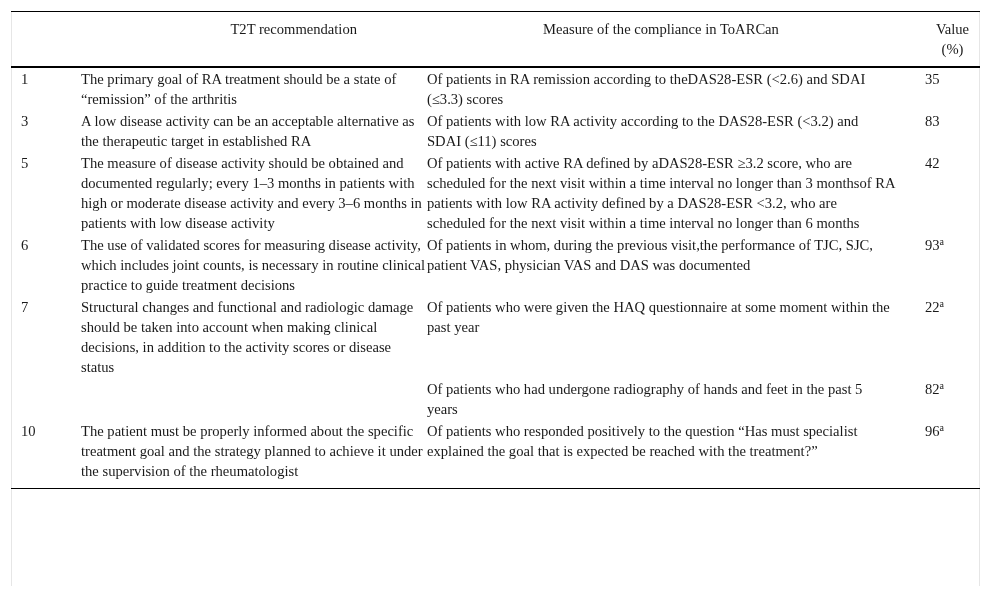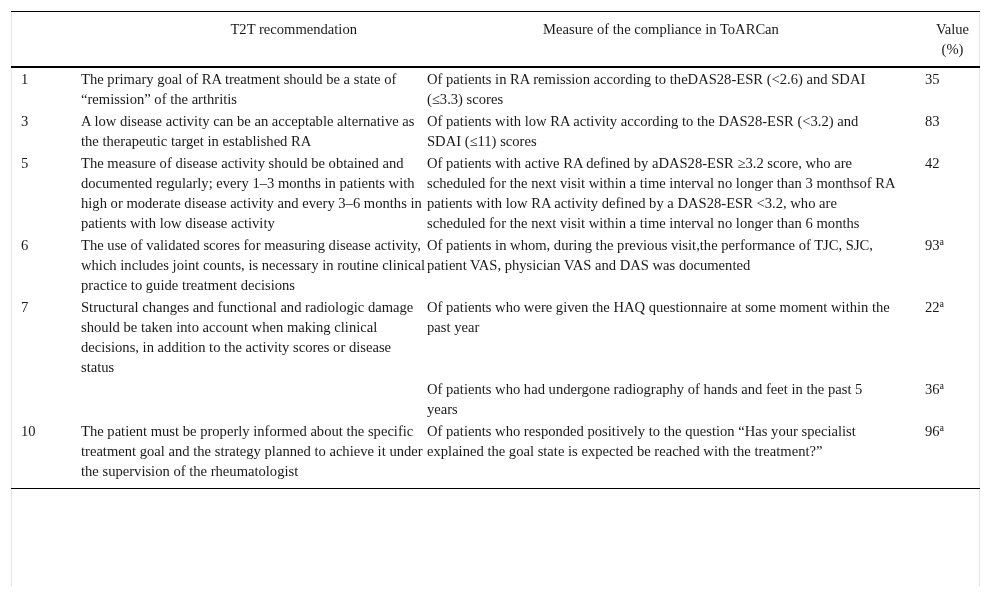--- a/index.html
+++ b/index.html
@@ -113,22 +113,22 @@
     <tr>
       <td class="num">7</td>
       <td class="rec">Structural changes and functional and radiologic damage should be taken into account when making clinical decisions, in addition to the activity scores or disease status</td>
       <td class="meas">Of patients who were given the HAQ questionnaire at some moment within the past year</td>
       <td class="val"><span>22</span><sup>a</sup></td>
     </tr>
     <tr>
       <td class="num"></td>
       <td class="rec"></td>
       <td class="meas">Of patients who had undergone radiography of hands and feet in the past 5 years</td>
-      <td class="val"><span>36</span><sup>a</sup></td>
+      <td class="val"><span>82</span><sup>a</sup></td>
     </tr>
     <tr>
       <td class="num">10</td>
       <td class="rec">The patient must be properly informed about the specific treatment goal and the strategy planned to achieve it under the supervision of the rheumatologist</td>
-      <td class="meas">Of patients who responded positively to the question “Has your specialist explained the goal state is expected be reached with the treatment?”</td>
+      <td class="meas">Of patients who responded positively to the question “Has must specialist explained the goal that is expected be reached with the treatment?”</td>
       <td class="val"><span>96</span><sup>a</sup></td>
     </tr>
   </tbody>
 </table>
 
 </body></html>

